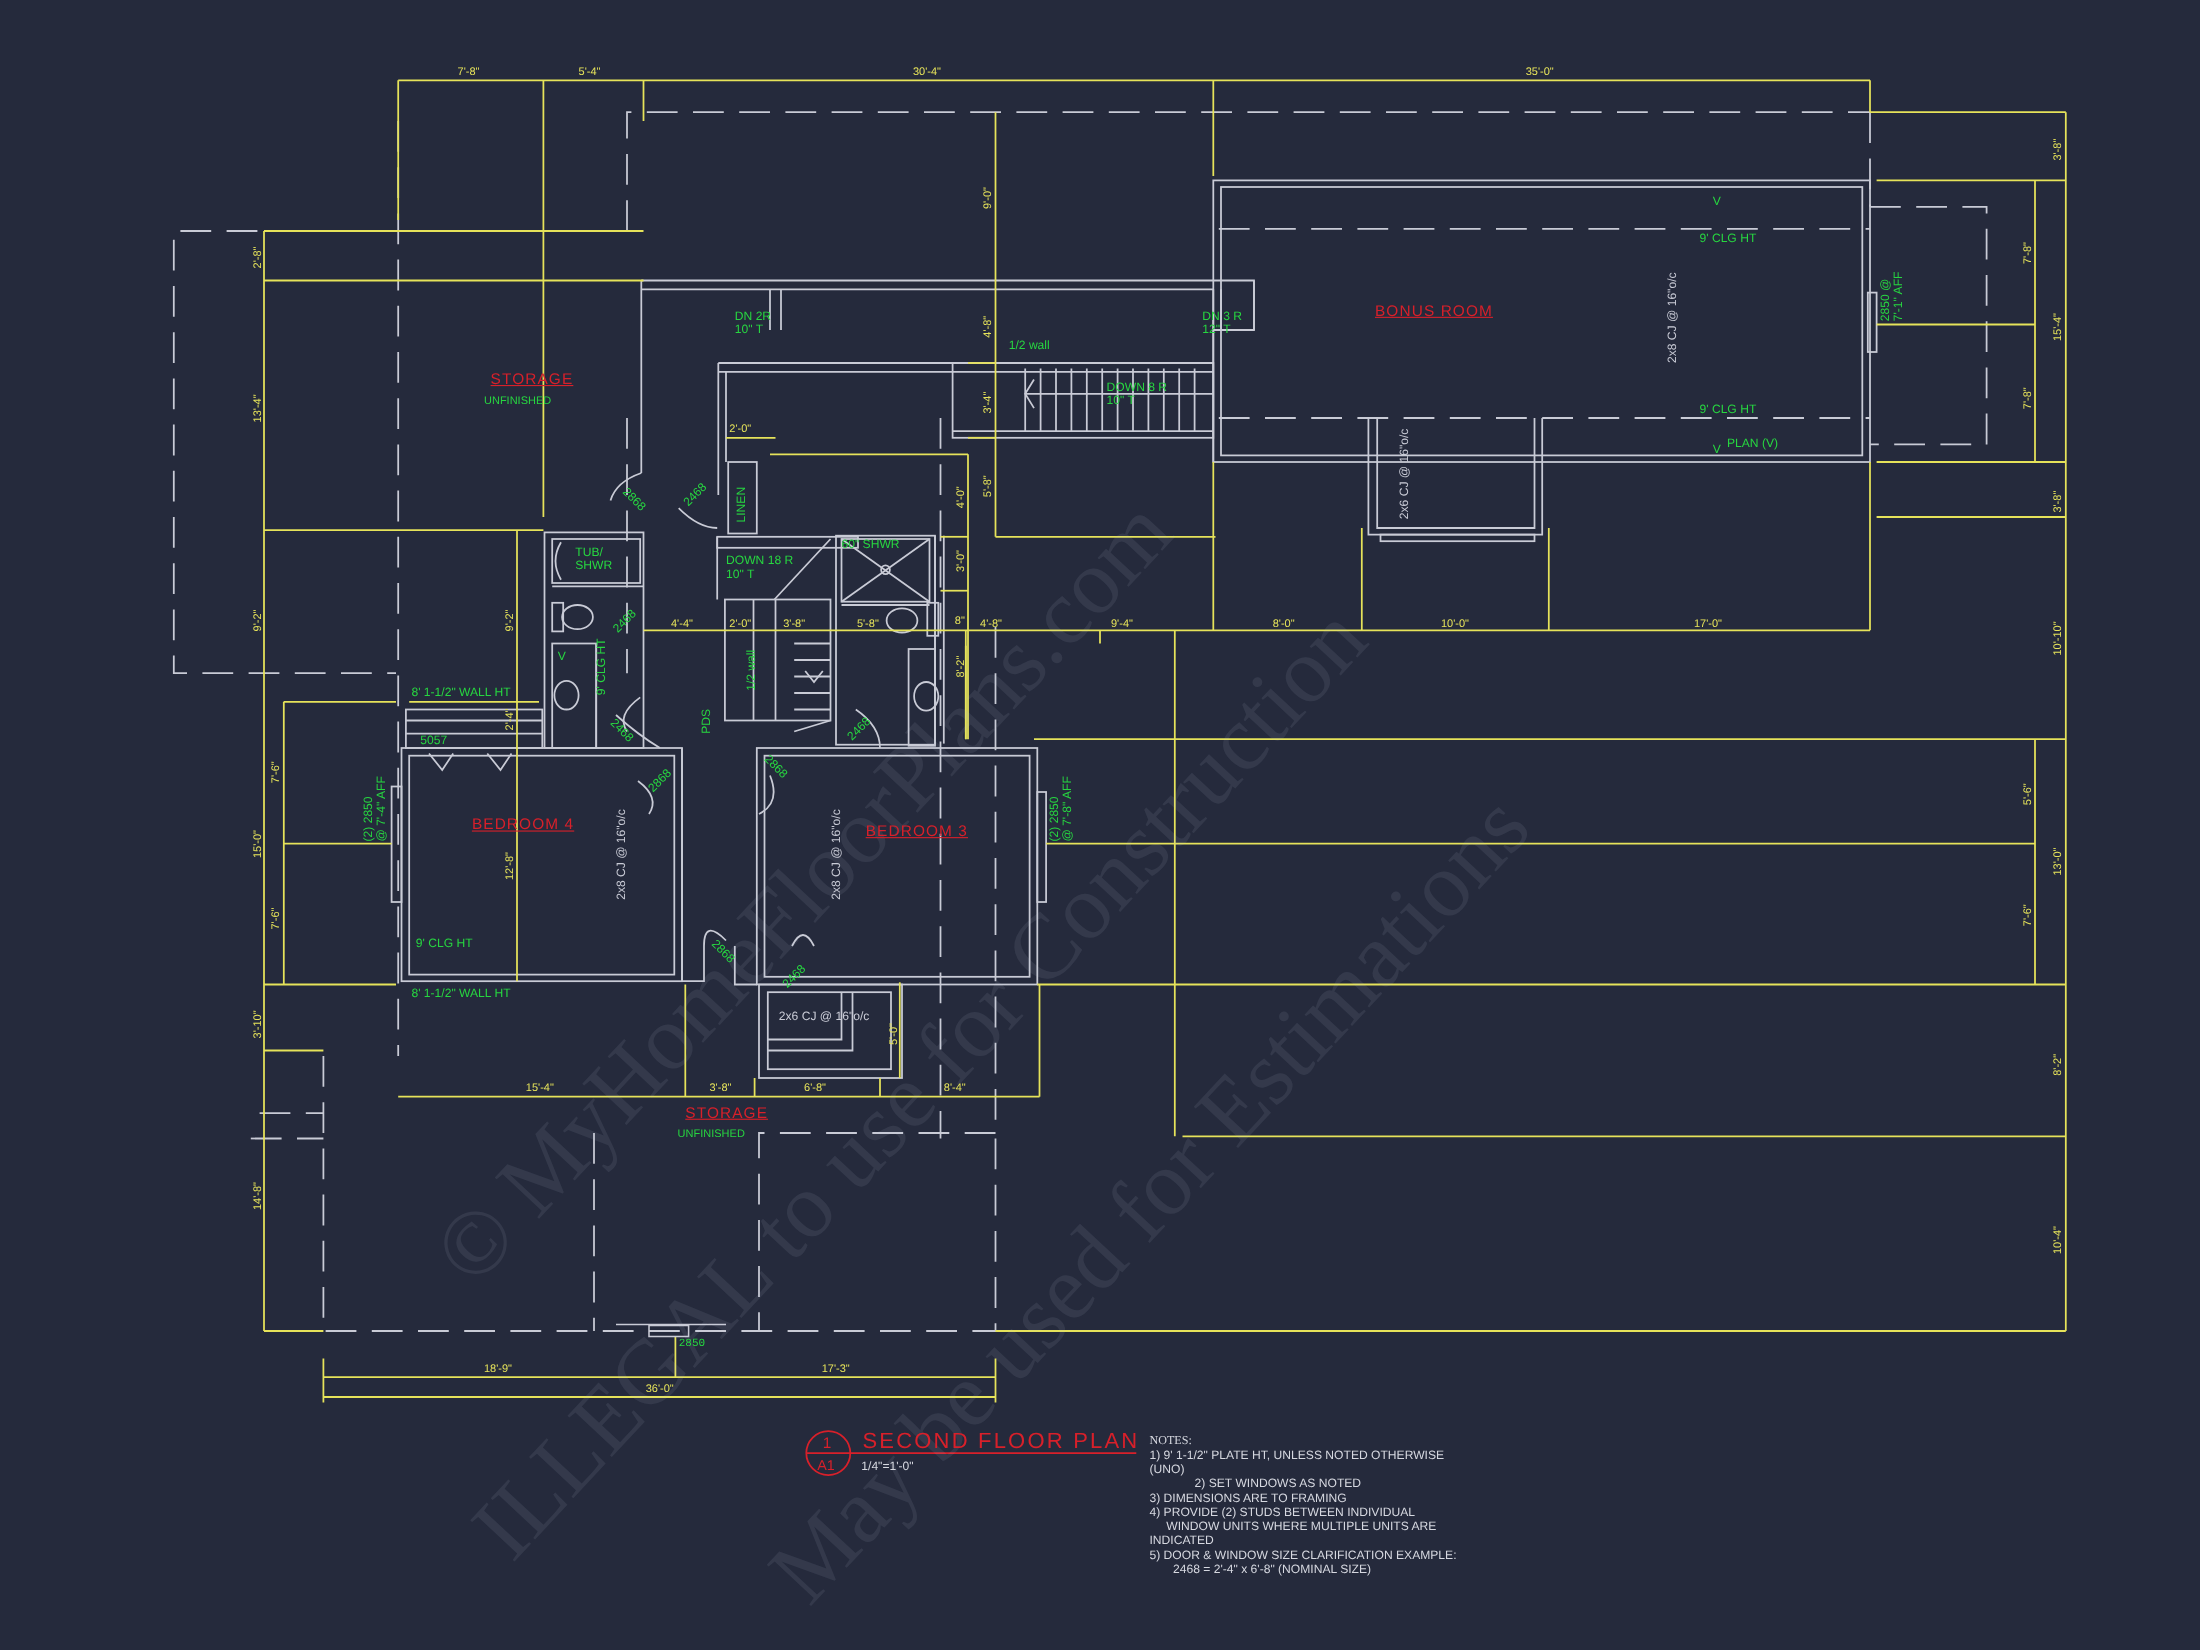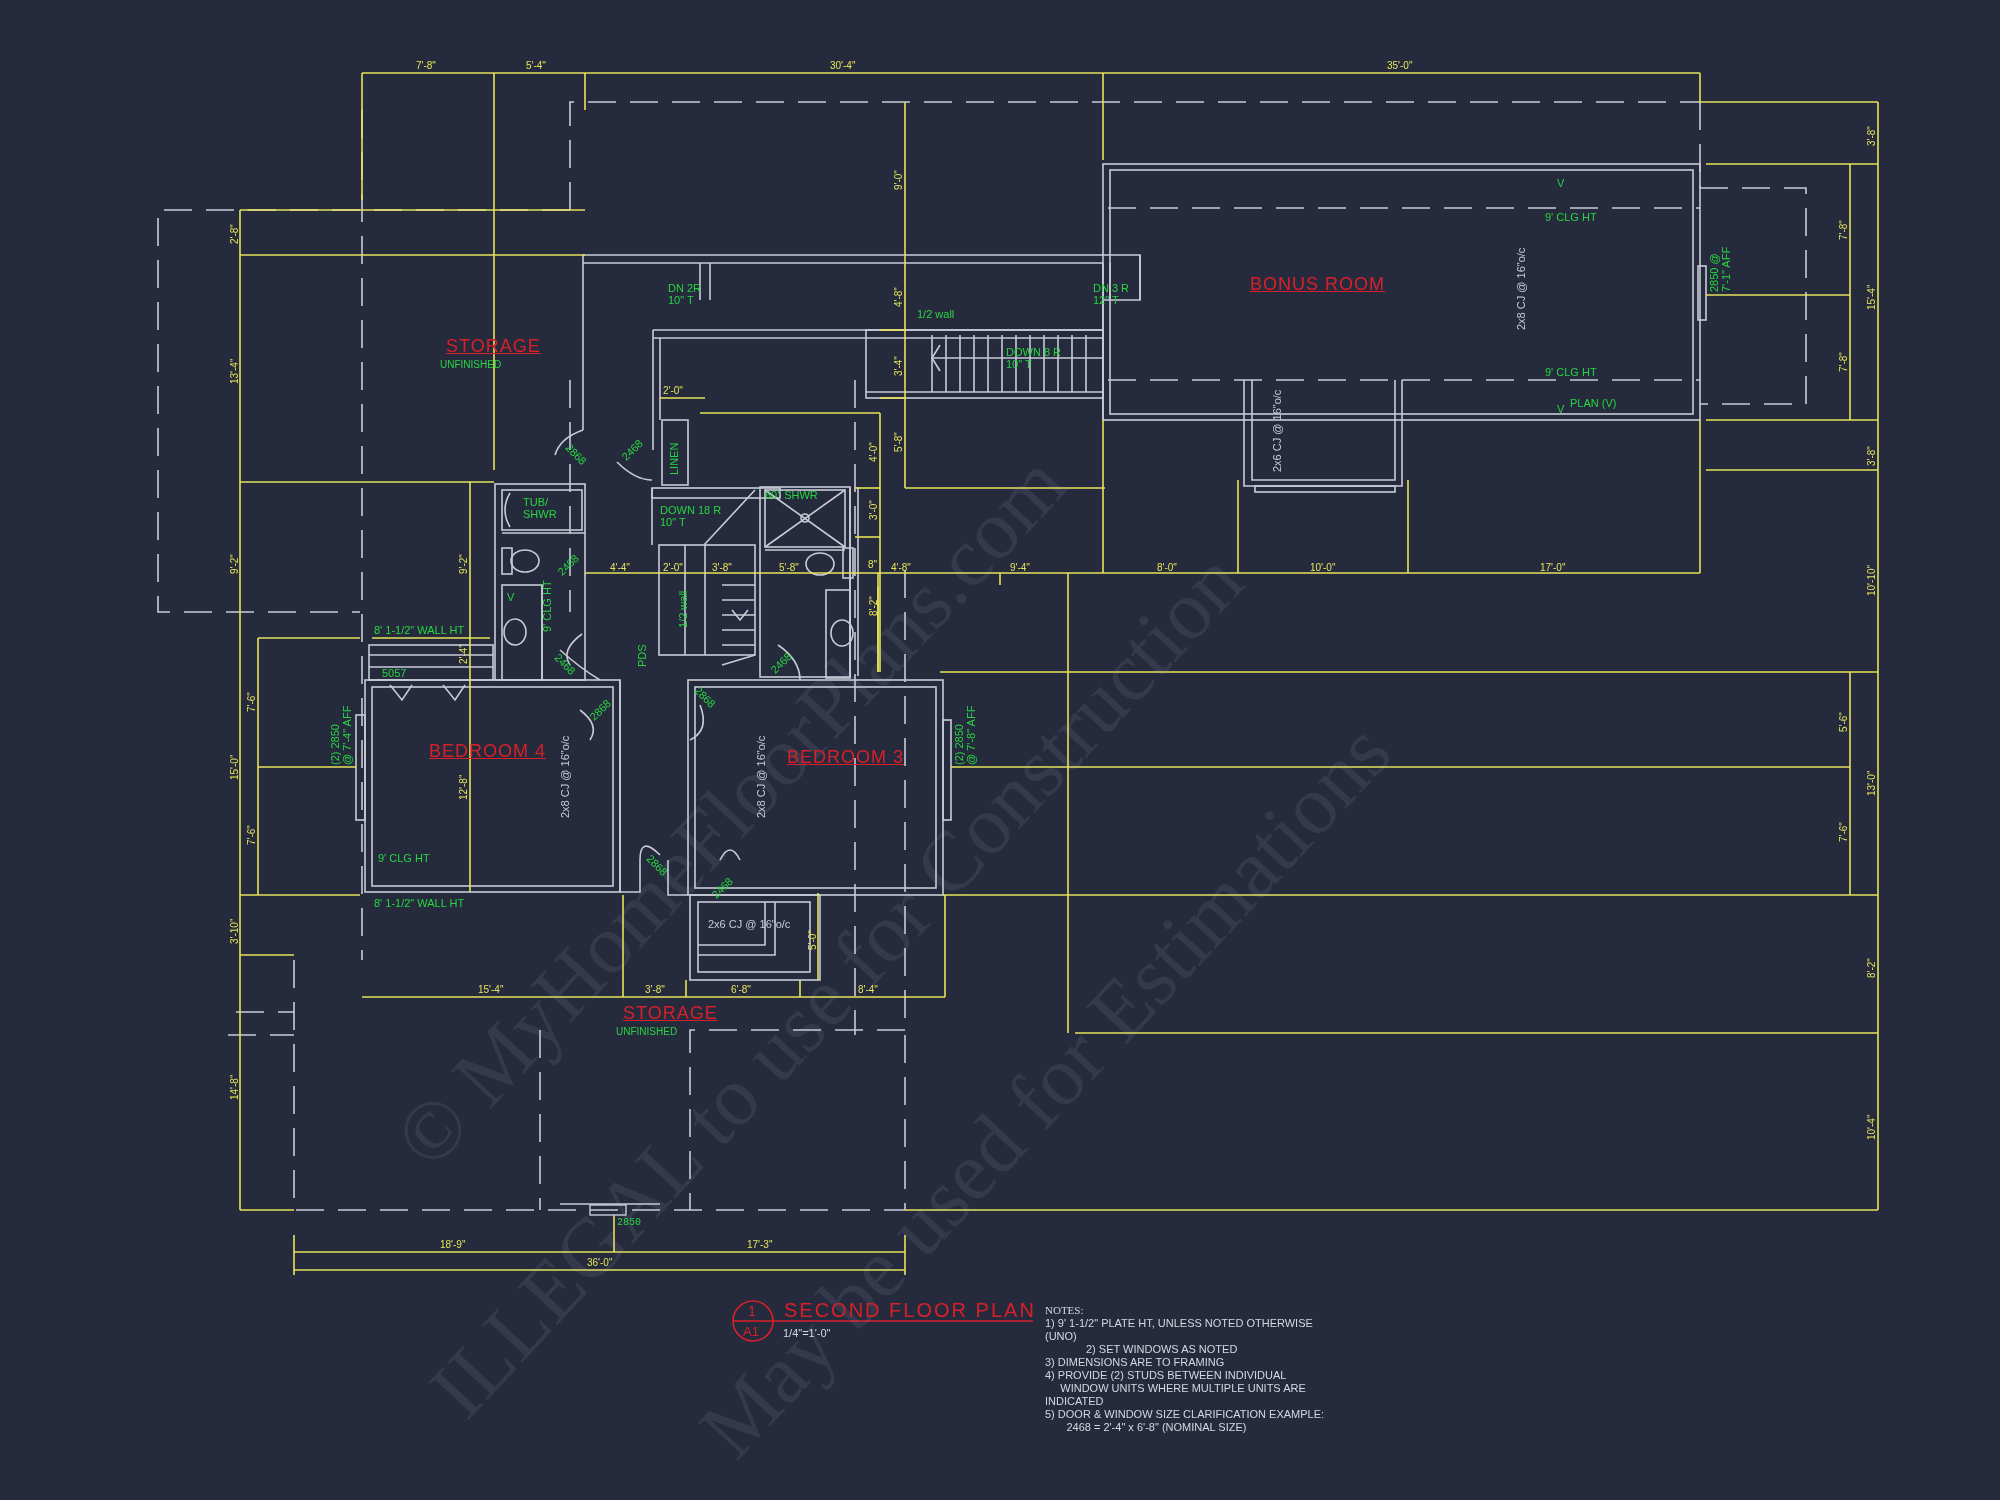--- a/index.html
+++ b/index.html
@@ -5,21 +5,21 @@
   html, body { margin:0; padding:0; background:#252a3c; }
   body { width:2000px; height:1500px; overflow:hidden; position:relative; font-family:"Liberation Sans", sans-serif; }
   #plan { position:absolute; left:0; top:0; width:2000px; height:1500px; }
   .txt { position:absolute; white-space:nowrap; line-height:1; font-family:"Liberation Sans", sans-serif; }
   .dim { color:#e6e35a; font-size:10px; }
   .dimv { color:#e6e35a; font-size:10px; transform-origin:left top; transform:rotate(-90deg); }
   .grn { color:#27d640; font-size:11px; }
   .grnv { color:#27d640; font-size:11px; transform-origin:left top; transform:rotate(-90deg); }
   .wht { color:#c9cbd6; font-size:11px; }
   .whtv { color:#c9cbd6; font-size:11px; transform-origin:left top; transform:rotate(-90deg); }
-  .room { color:#d8202a; font-size:18px; text-decoration:underline; letter-spacing:1px; }
+  .room { color:#d8202a; font-size:14px; text-decoration:underline; letter-spacing:1px; }
   .title { color:#d8202a; font-size:20px; letter-spacing:2px; }
   .notes { color:#d6d8e0; font-size:11px; line-height:13px; white-space:pre; }
   .wm { position:absolute; color:rgba(190,195,215,0.10); font-family:"Liberation Serif", serif; white-space:nowrap; transform-origin:left top; }
   .door45 { transform-origin:left top; transform:rotate(-45deg); }
   .door45b { transform-origin:left top; transform:rotate(45deg); }
 </style>
 </head>
 <body>
 
 <svg id="plan" viewBox="0 0 2000 1500" xmlns="http://www.w3.org/2000/svg">

